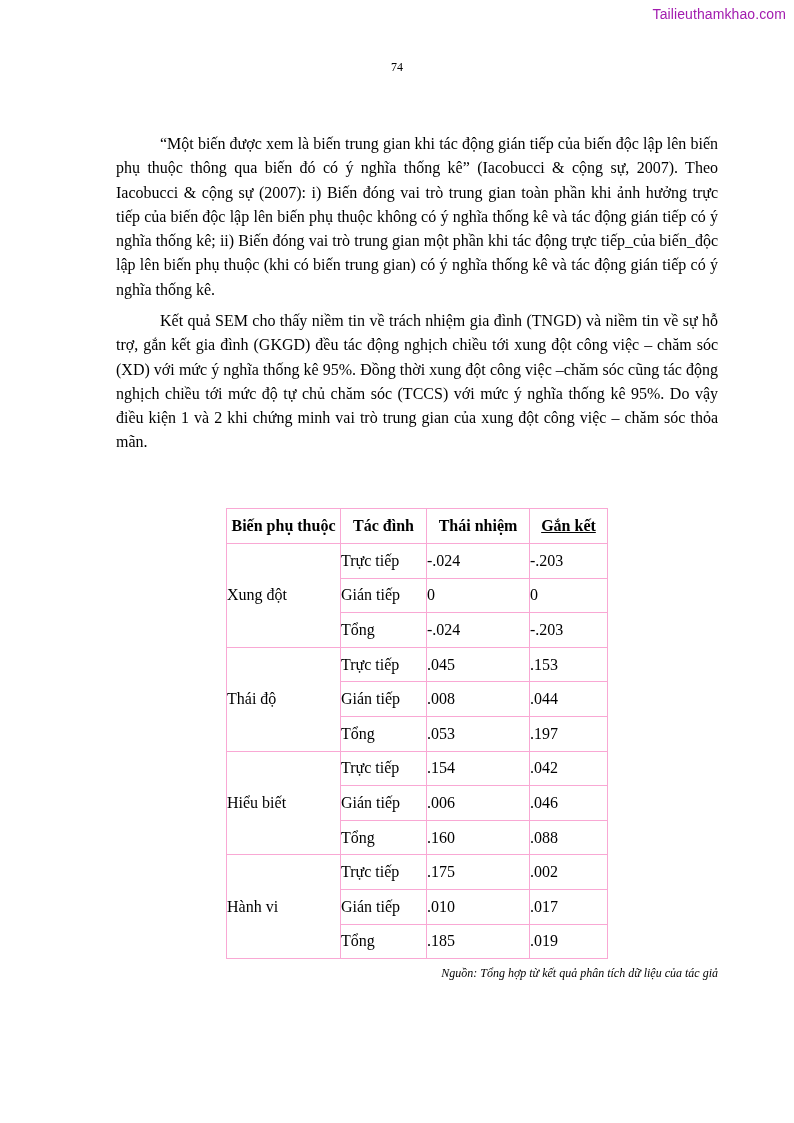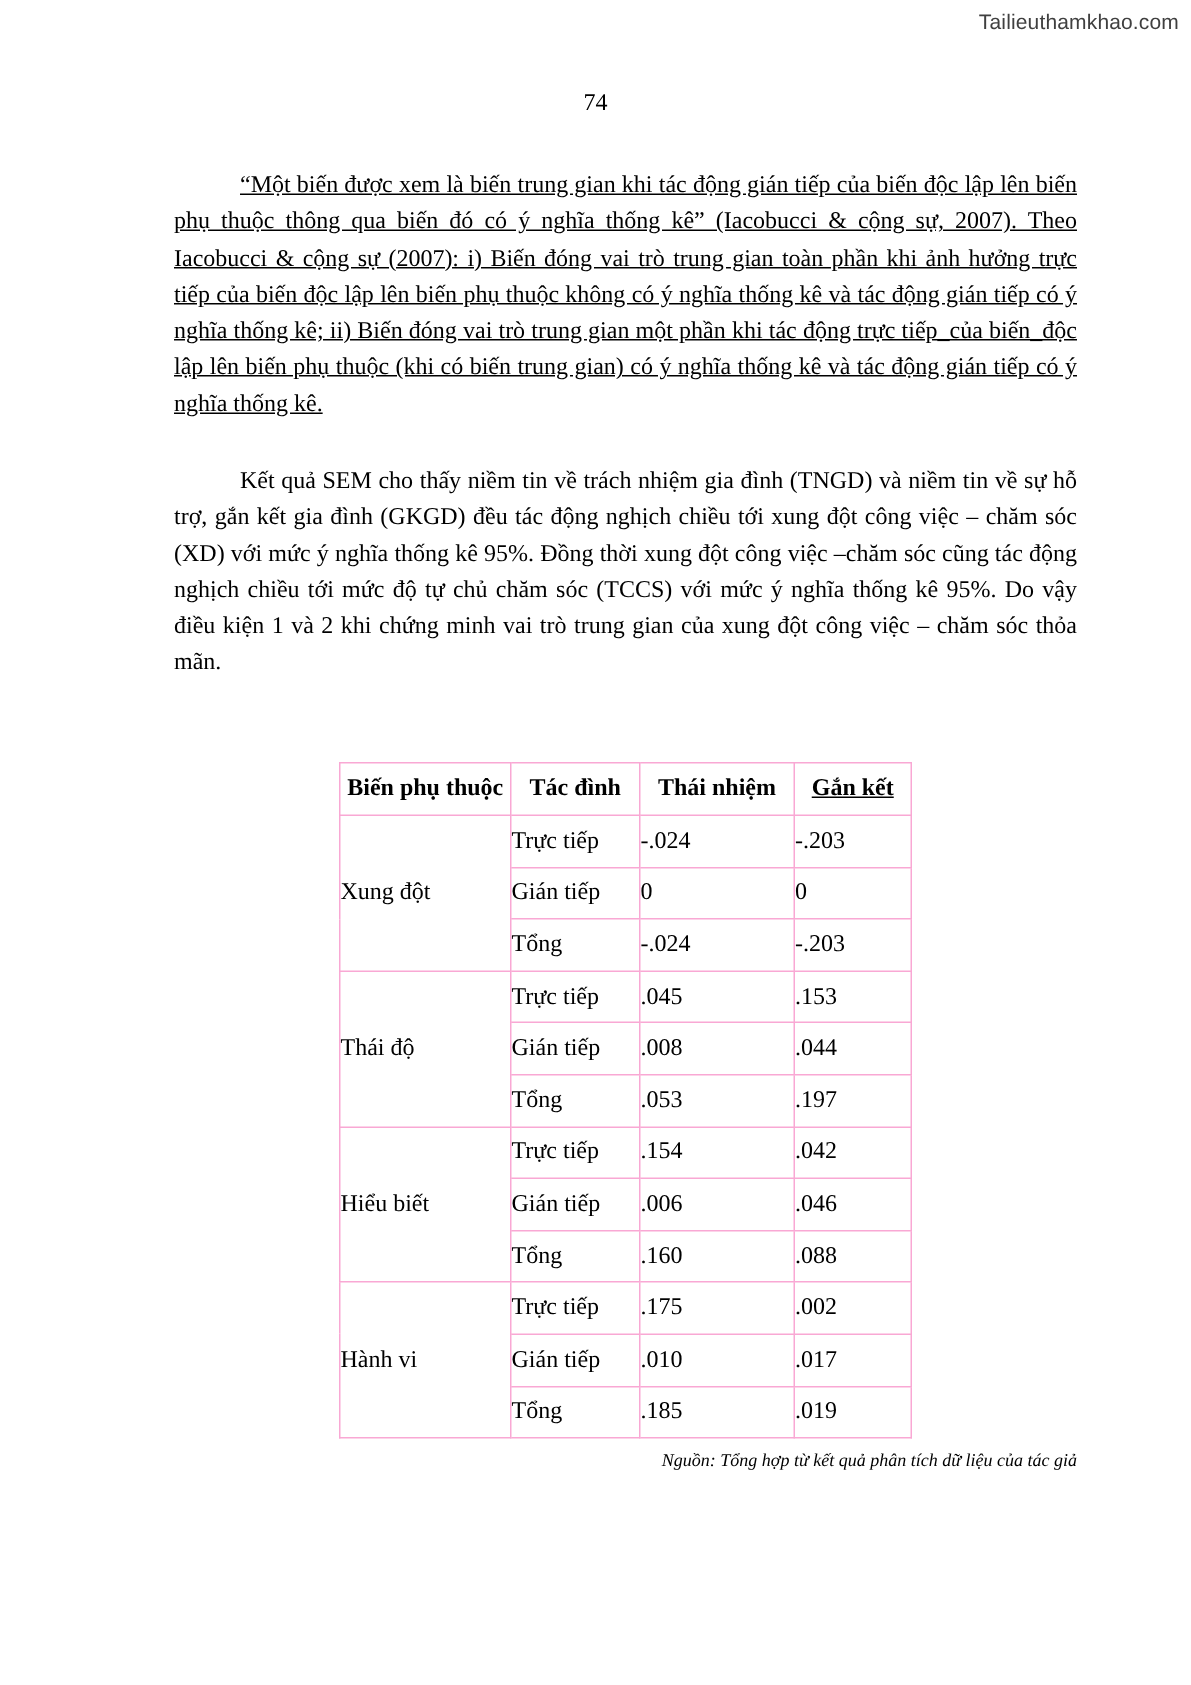--- a/index.html
+++ b/index.html
@@ -14,44 +14,44 @@
       overflow: hidden;
       font-family: "Liberation Serif", serif;
       color: #000000;
     }
     .watermark {
       position: absolute;
       top: 6px;
       right: 8px;
       font-family: "Liberation Sans", sans-serif;
       font-size: 14px;
-      color: #404040;
+      color: #a21caf;
       letter-spacing: 0.1px;
     }
     .page-number {
       position: absolute;
       top: 60px;
       left: 0;
       width: 794px;
       text-align: center;
-      font-size: 16px;
+      font-size: 12px;
     }
     .body-text {
       position: absolute;
       left: 116px;
       width: 602px;
       font-size: 16px;
       line-height: 24.3px;
       text-align: justify;
     }
     .body-text p {
       margin: 0;
       text-indent: 44px;
     }
-    #para1 { top: 112px; text-decoration: underline; }
+    #para1 { top: 132px; }
     #para2 { top: 309px; }
     .caption {
       position: absolute;
       top: 449px;
       left: 112px;
       width: 610px;
       text-align: center;
       font-weight: bold;
       font-size: 16px;
       line-height: 26px;

